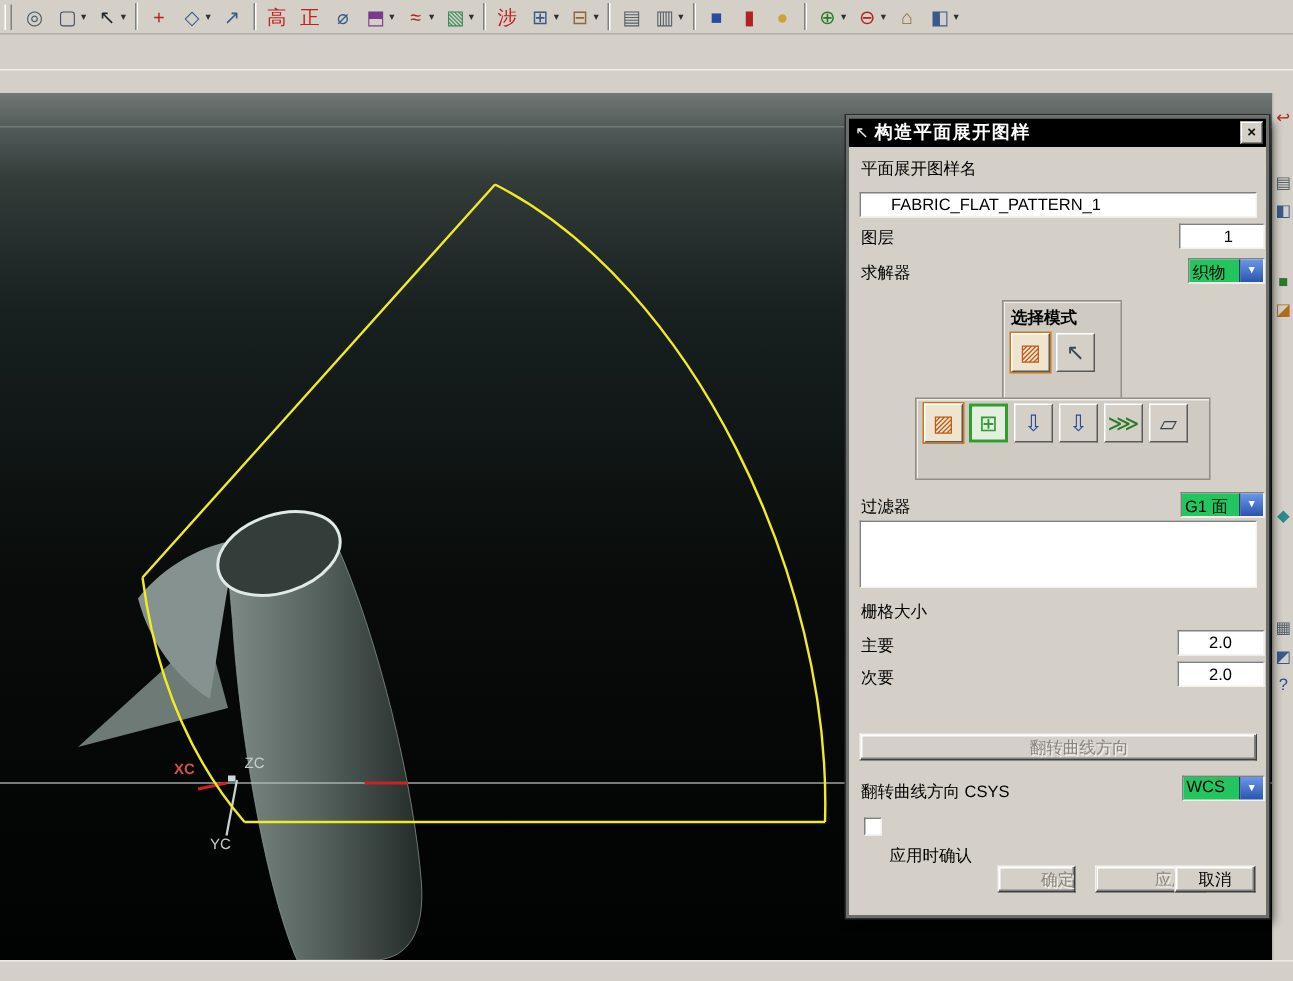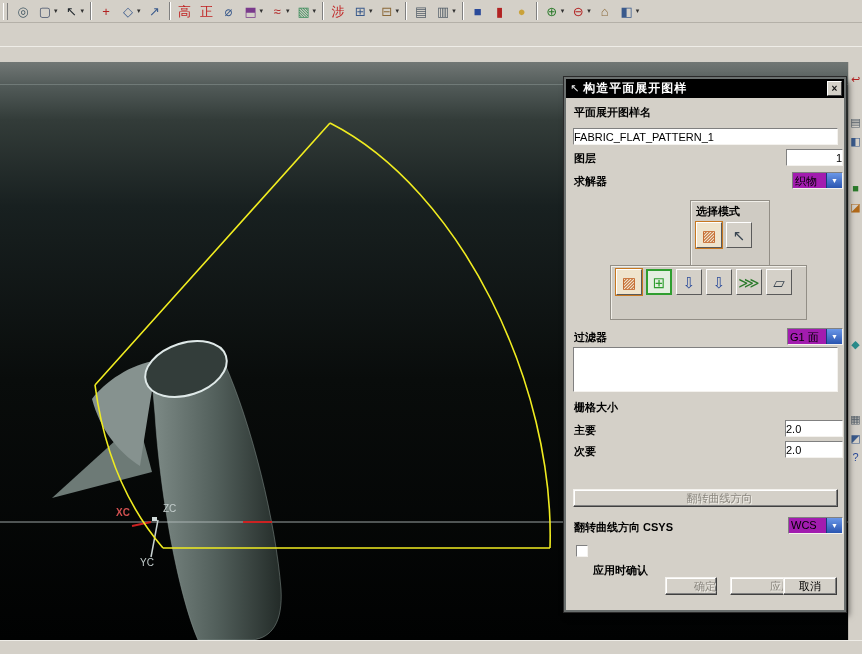--- a/index.html
+++ b/index.html
@@ -43,28 +43,28 @@
     box-shadow:0 0 0 1px #2a2a2a,3px 4px 6px rgba(0,0,0,.55);}
   .dlg-title{position:absolute;top:0;left:0;right:0;height:19px;background:#000;color:#fff;
     display:flex;align-items:center;padding:0 2px 0 4px;box-sizing:border-box;}
   .dlg-title-icon{color:#e8e8e8;font-size:11px;margin-right:4px;}
   .dlg-title-text{font-size:12px;font-weight:bold;letter-spacing:1px;}
   .dlg-close{margin-left:auto;width:13px;height:13px;background:#d4d0c8;color:#111;
     border:1px solid;border-color:#ffffff #404040 #404040 #ffffff;
     font-size:10px;font-weight:bold;display:flex;align-items:center;justify-content:center;cursor:default;}
   .dlg-body{position:absolute;top:19px;left:0;right:0;bottom:0;background:#d4d0c8;}
 
-  .lab{position:absolute;font-size:11px;color:#000;white-space:nowrap;font-weight:bold;}
+  .lab{position:absolute;font-size:11px;color:#000;white-space:nowrap;}
   .txt{position:absolute;height:17px;box-sizing:border-box;background:#fff;
     border:1px solid;border-color:#808080 #f4f2ee #f4f2ee #808080;
-    font-size:11px;padding:0 0;font-family:inherit;color:#000;}
+    font-size:11px;padding:0 20px;font-family:inherit;color:#000;}
   .txt.ra{text-align:right;}
   .combo{position:absolute;height:17px;box-sizing:border-box;display:flex;background:#fff;
     border:1px solid;border-color:#808080 #f4f2ee #f4f2ee #808080;}
-  .combo-val{flex:1;font-size:11px;padding:1px 2px;background:#a21caf;white-space:nowrap;overflow:hidden;}
+  .combo-val{flex:1;font-size:11px;padding:1px 2px;background:#22c55e;white-space:nowrap;overflow:hidden;}
   .combo-btn{width:15px;background:linear-gradient(#6a97e8,#2a55b0);color:#fff;font-size:7px;
     display:flex;align-items:center;justify-content:center;border-left:1px solid #1a3a7a;}
   .panel{position:absolute;background:#cfcbc3;border:1px solid #928e86;box-shadow:inset 1px 1px 0 #f1efe9;box-sizing:border-box;}
   .panel-label{font-size:11px;font-weight:bold;padding:3px 0 0 5px;color:#000;}
   .panel-btns{display:flex;padding:3px 0 0 5px;gap:4px;}
   .pick-btn{width:26px;height:26px;background:#d4d0c8;box-sizing:border-box;
     border:1px solid;border-color:#ffffff #5a5a5a #5a5a5a #ffffff;
     display:inline-flex;align-items:center;justify-content:center;}
   .pick-btn.active{background:#efe4cd;box-shadow:0 0 0 1px #c87820;}
   .pick-btn.current{border:2px solid #2f9e2f;background:#e4efe0;}
@@ -362,21 +362,21 @@
 
       <span class="lab" style="top:53px;left:8px;">图层</span>
       <input class="txt ra" style="top: 51px; left: 220px; width: 57px;" value="1">
 
       <span class="lab" style="top:76px;left:8px;">求解器</span>
       <div class="combo" style="top:74px;left:226px;width:51px;">
         <span class="combo-val">织物</span>
         <span class="combo-btn">▼</span>
       </div>
 
-      <div class="panel" style="top:102px;left:102px;width:80px;height:74px;margin-left:22px;">
+      <div class="panel" style="top:102px;left:102px;width:80px;height:74px;">
         <div class="panel-label">选择模式</div>
         <div class="panel-btns" id="modeBtns">
             <span class="pick-btn active">
               <span class="dlg-btn-glyph" style="color: rgb(192, 90, 26);">▨</span>
             </span>
             <span class="pick-btn">
               <span class="dlg-btn-glyph" style="color: rgb(58, 70, 82);">↖</span>
             </span>
           </div>
       </div>

